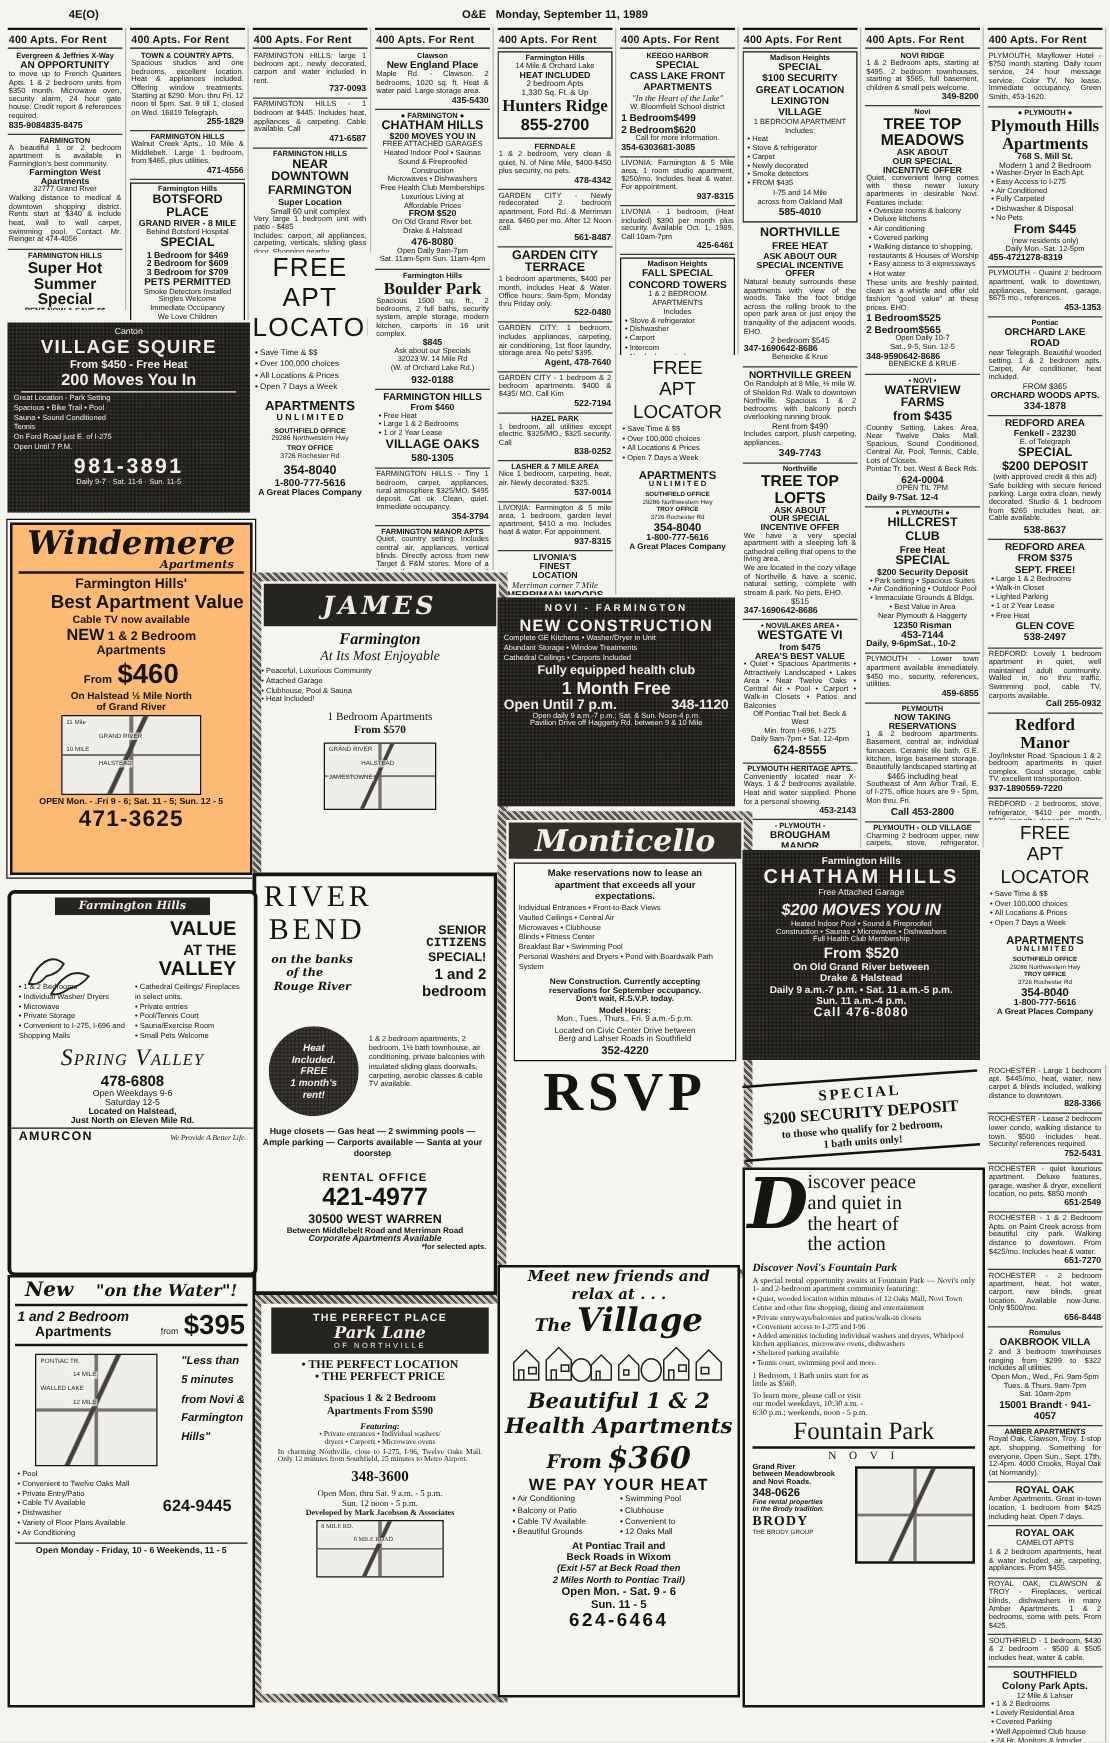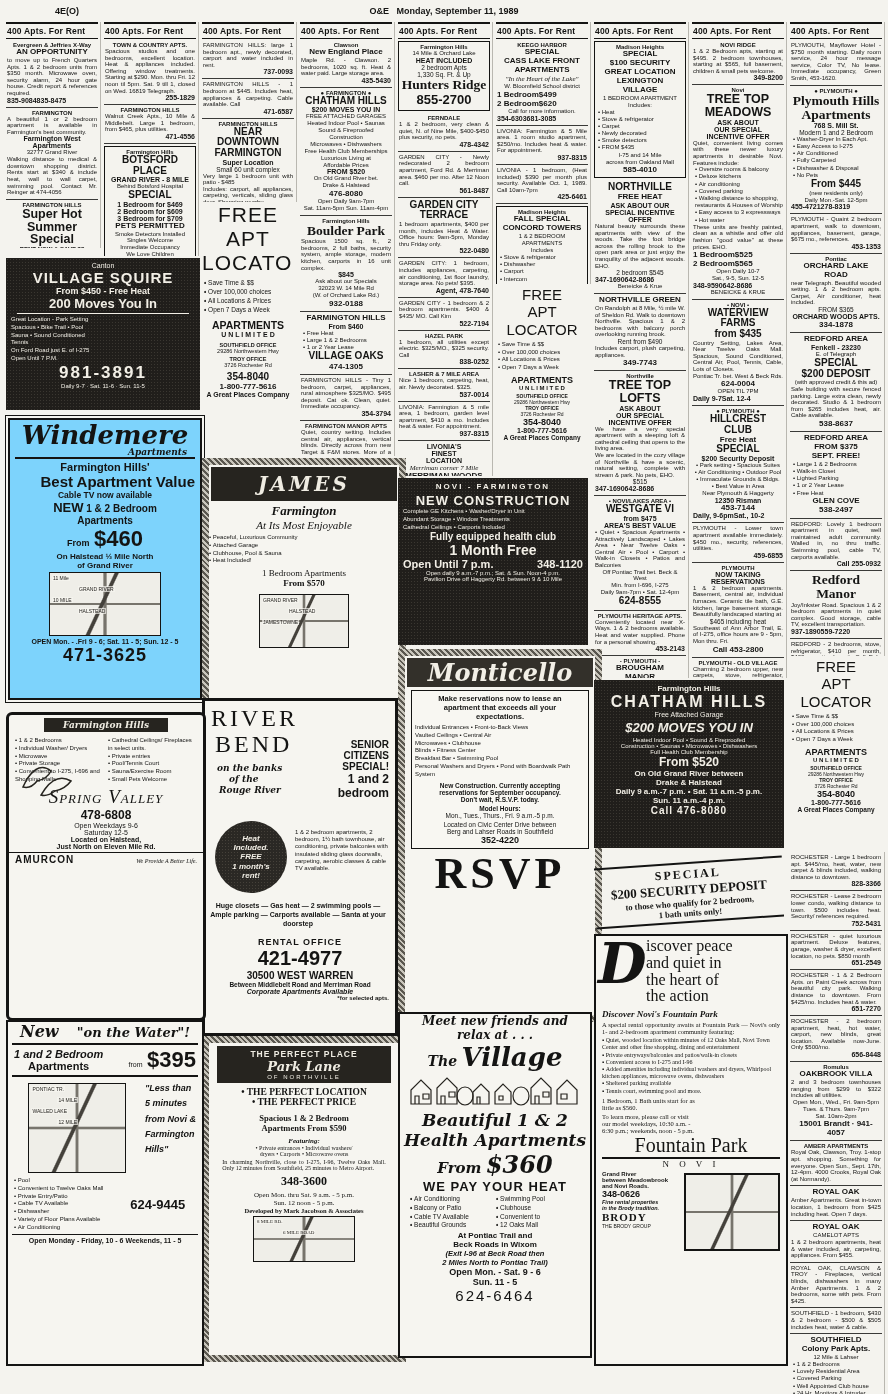--- a/index.html
+++ b/index.html
@@ -170,21 +170,21 @@
           <div class="s-cs">(W. of Orchard Lake Rd.)</div>
           <div class="s-pc">932-0188</div>
         </div>
         <div class="blk">
           <div class="s-t3">FARMINGTON HILLS</div>
           <div class="s-c2">From $460</div>
           <div class="s-bul"><span class="dot">• </span><span>Free Heat</span></div>
           <div class="s-bul"><span class="dot">• </span><span>Large 1 &amp; 2 Bedrooms</span></div>
           <div class="s-bul"><span class="dot">• </span><span>1 or 2 Year Lease</span></div>
           <div class="s-t2">VILLAGE OAKS</div>
-          <div class="s-pc">474-1305</div>
+          <div class="s-pc">580-1305</div>
         </div>
         <div class="blk">
           <div class="s-b">FARMINGTON HILLS - Tiny 1 bedroom, carpet, appliances, rural atmosphere $325/MO. $495 deposit. Cat ok. Clean, quiet. Immediate occupancy.</div>
           <div class="s-p">354-3794</div>
         </div>
         <div class="blk">
           <div class="s-k">FARMINGTON MANOR APTS</div>
           <div class="s-b">Quiet, country setting. Includes central air, appliances, vertical blinds. Directly across from new Target &amp; F&amp;M stores. More of a home than just an apartment! Studio apartments, $315. 1 bedroom apartments from $420. per month. No pets.</div>
         </div>
       </div>
@@ -606,21 +606,21 @@
           <div class="li2 ctr"><span>Sauna • Sound Conditioned</span></div>
           <div class="li2 ctr"><span>Tennis</span></div>
           <div class="li2 ctr"><span>On Ford Road just E. of I-275</span></div>
           <div class="li2 ctr"><span>Open Until 7 P.M.</span></div>
         </div>
       <div style="font-size:17px;font-weight:bold;letter-spacing:2px;">981-3891</div>
       <div style="font-size:6px;">Daily 9-7 · Sat. 11-6 · Sun. 11-5</div>
     </div>
   </div>
 
-  <div class="ad dbl" style="left:8px;top:418px;width:190px;height:278px;background:#7dd3fc;">
+  <div class="ad dbl" style="left:8px;top:418px;width:190px;height:278px;background:#fdba74;">
     <div class="adpad ctr">
       <div class="script" style="font-size:26px;line-height:.9;">Windemere</div>
       <div class="script" style="font-size:9px;text-align:right;border-bottom:2px solid #141413;padding-right:8px;">Apartments</div>
       <div style="font-size:11px;font-weight:bold;margin-top:2px;">Farmington Hills'</div>
       <div style="font-size:15px;font-weight:bold;text-align:right;">Best Apartment Value</div>
       <div style="font-size:8.5px;font-weight:bold;">Cable TV now available</div>
       <div style="font-size:10px;font-weight:bold;"><span style="font-size:13px;">NEW</span> <span>1 &amp; 2 Bedroom</span></div>
       <div style="font-size:10px;font-weight:bold;">Apartments</div>
       <div><span style="font-size:9px;font-weight:bold;">From</span> <span style="font-size:22px;font-weight:bold;">$460</span></div>
       <div style="font-size:8px;font-weight:bold;">On Halstead ½ Mile North</div>
@@ -692,21 +692,21 @@
 
   <div class="ad bordered" style="left:202px;top:698px;width:190px;height:332px;border-width:3px;">
     <div style="position:relative;height:100%;">
       <div class="serif" style="position:absolute;left:6px;top:4px;font-size:24px;letter-spacing:3px;">RIVER</div>
       <div class="serif" style="position:absolute;left:10px;top:30px;font-size:24px;letter-spacing:3px;">BEND</div>
       <div class="script" style="position:absolute;left:12px;top:62px;font-size:9px;">on the banks</div>
       <div class="script" style="position:absolute;left:24px;top:73px;font-size:9px;">of the</div>
       <div class="script" style="position:absolute;left:14px;top:84px;font-size:9px;">Rouge River</div>
       <div style="position:absolute;right:6px;top:38px;text-align:right;">
         <div style="font-size:10px;font-weight:bold;">SENIOR</div>
-        <div style="font-size:10px;font-weight:bold;">CITIZENS</div>
+        <div style="font-size:10px;font-weight:bold;font-family:Liberation Mono, monospace;">CITIZENS</div>
         <div style="font-size:10px;font-weight:bold;">SPECIAL!</div>
         <div style="font-size:12px;font-weight:bold;">1 and 2</div>
         <div style="font-size:12px;font-weight:bold;">bedroom</div>
       </div>
       <div style="position:absolute;right:4px;top:128px;width:96px;font-size:6px;text-align:left;line-height:1.2;">1 &amp; 2 bedroom apartments, 2 bedroom, 1½ bath townhouse, air conditioning, private balconies with insulated sliding glass doorwalls, carpeting, aerobic classes &amp; cable TV available.</div>
       <div style="position:absolute;left:10px;top:120px;width:72px;height:72px;border-radius:50%;background:#2a2824;background-image:radial-gradient(#45413a 1px,transparent 1px);background-size:3px 3px;color:#f2efe6;display:flex;flex-direction:column;align-items:center;justify-content:center;">
         <div>
             <div class="ctr circ-line"><span>Heat</span></div>
             <div class="ctr circ-line"><span>Included.</span></div>
             <div class="ctr circ-line"><span>FREE</span></div>
@@ -753,20 +753,25 @@
       </div>
     </div>
   </div>
 
   <div class="ad bordered" style="left:6px;top:712px;width:194px;height:303px;border-width:3px;border-radius:6px;">
     <div style="background:#26241f;color:#efece2;width:120px;margin:3px auto;text-align:center;font-size:9px;font-weight:bold;padding:2px;" class="script">Farmington Hills</div>
     <svg width="80" height="52" viewBox="0 0 80 52" style="position:absolute;left:8px;top:34px;">
       <path d="M10 30 Q22 12 34 22 Q30 30 20 32 Q14 40 6 38 Z" fill="none" stroke="#26241f" stroke-width="1.5"></path>
       <path d="M28 40 Q40 24 54 32 Q48 40 38 42 Q30 48 24 46 Z" fill="none" stroke="#26241f" stroke-width="1.5"></path>
     </svg>
+    <div style="text-align:right;padding-right:14px;">
+      <div style="font-size:16px;font-weight:bold;">VALUE</div>
+      <div style="font-size:12px;font-weight:bold;">AT THE</div>
+      <div style="font-size:16px;font-weight:bold;">VALLEY</div>
+    </div>
     <div style="display:flex;gap:4px;padding:2px 6px;">
       <div style="width:50%;">
           <div class="li2"><span class="dot">• </span><span>1 &amp; 2 Bedrooms</span></div>
           <div class="li2"><span class="dot">• </span><span>Individual Washer/ Dryers</span></div>
           <div class="li2"><span class="dot">• </span><span>Microwave</span></div>
           <div class="li2"><span class="dot">• </span><span>Private Storage</span></div>
           <div class="li2"><span class="dot">• </span><span>Convenient to I-275, I-696 and Shopping Malls</span></div>
         </div>
       <div style="width:50%;">
           <div class="li2"><span class="dot">• </span><span>Cathedral Ceilings/ Fireplaces in select units.</span></div>
@@ -912,25 +917,25 @@
           </div>
         <div style="width:50%;">
             <div class="li"><span class="dot">• </span><span>Swimming Pool</span></div>
             <div class="li"><span class="dot">• </span><span>Clubhouse</span></div>
             <div class="li"><span class="dot">• </span><span>Convenient to</span></div>
             <div class="li"><span class="dot">• </span><span>12 Oaks Mall</span></div>
           </div>
       </div>
       <div style="font-size:8px;font-weight:bold;">At Pontiac Trail and</div>
       <div style="font-size:8px;font-weight:bold;">Beck Roads in Wixom</div>
-      <div style="font-size:7.5px;font-weight:bold;font-style:italic;">(Exit I-96 at Beck Road then</div>
+      <div style="font-size:7.5px;font-weight:bold;font-style:italic;">(Exit I-57 at Beck Road then</div>
       <div style="font-size:7.5px;font-weight:bold;font-style:italic;">2 Miles North to Pontiac Trail)</div>
       <div style="font-size:9px;font-weight:bold;">Open Mon. - Sat. 9 - 6</div>
       <div style="font-size:9px;font-weight:bold;">Sun. 11 - 5</div>
-      <div style="font-size:15px;font-weight:normal;letter-spacing:2px;">624-6464</div>
+      <div style="font-size:15px;font-weight:bold;letter-spacing:2px;">624-6464</div>
     </div>
   </div>
 
   <div class="ad" style="left:496px;top:286px;width:92px;height:168px;">
     <div class="ctr">
       <div>
           <div class="ctr loc-title-sm"><span>FREE</span></div>
           <div class="ctr loc-title-sm"><span>APT</span></div>
           <div class="ctr loc-title-sm"><span>LOCATOR</span></div>
         </div>

